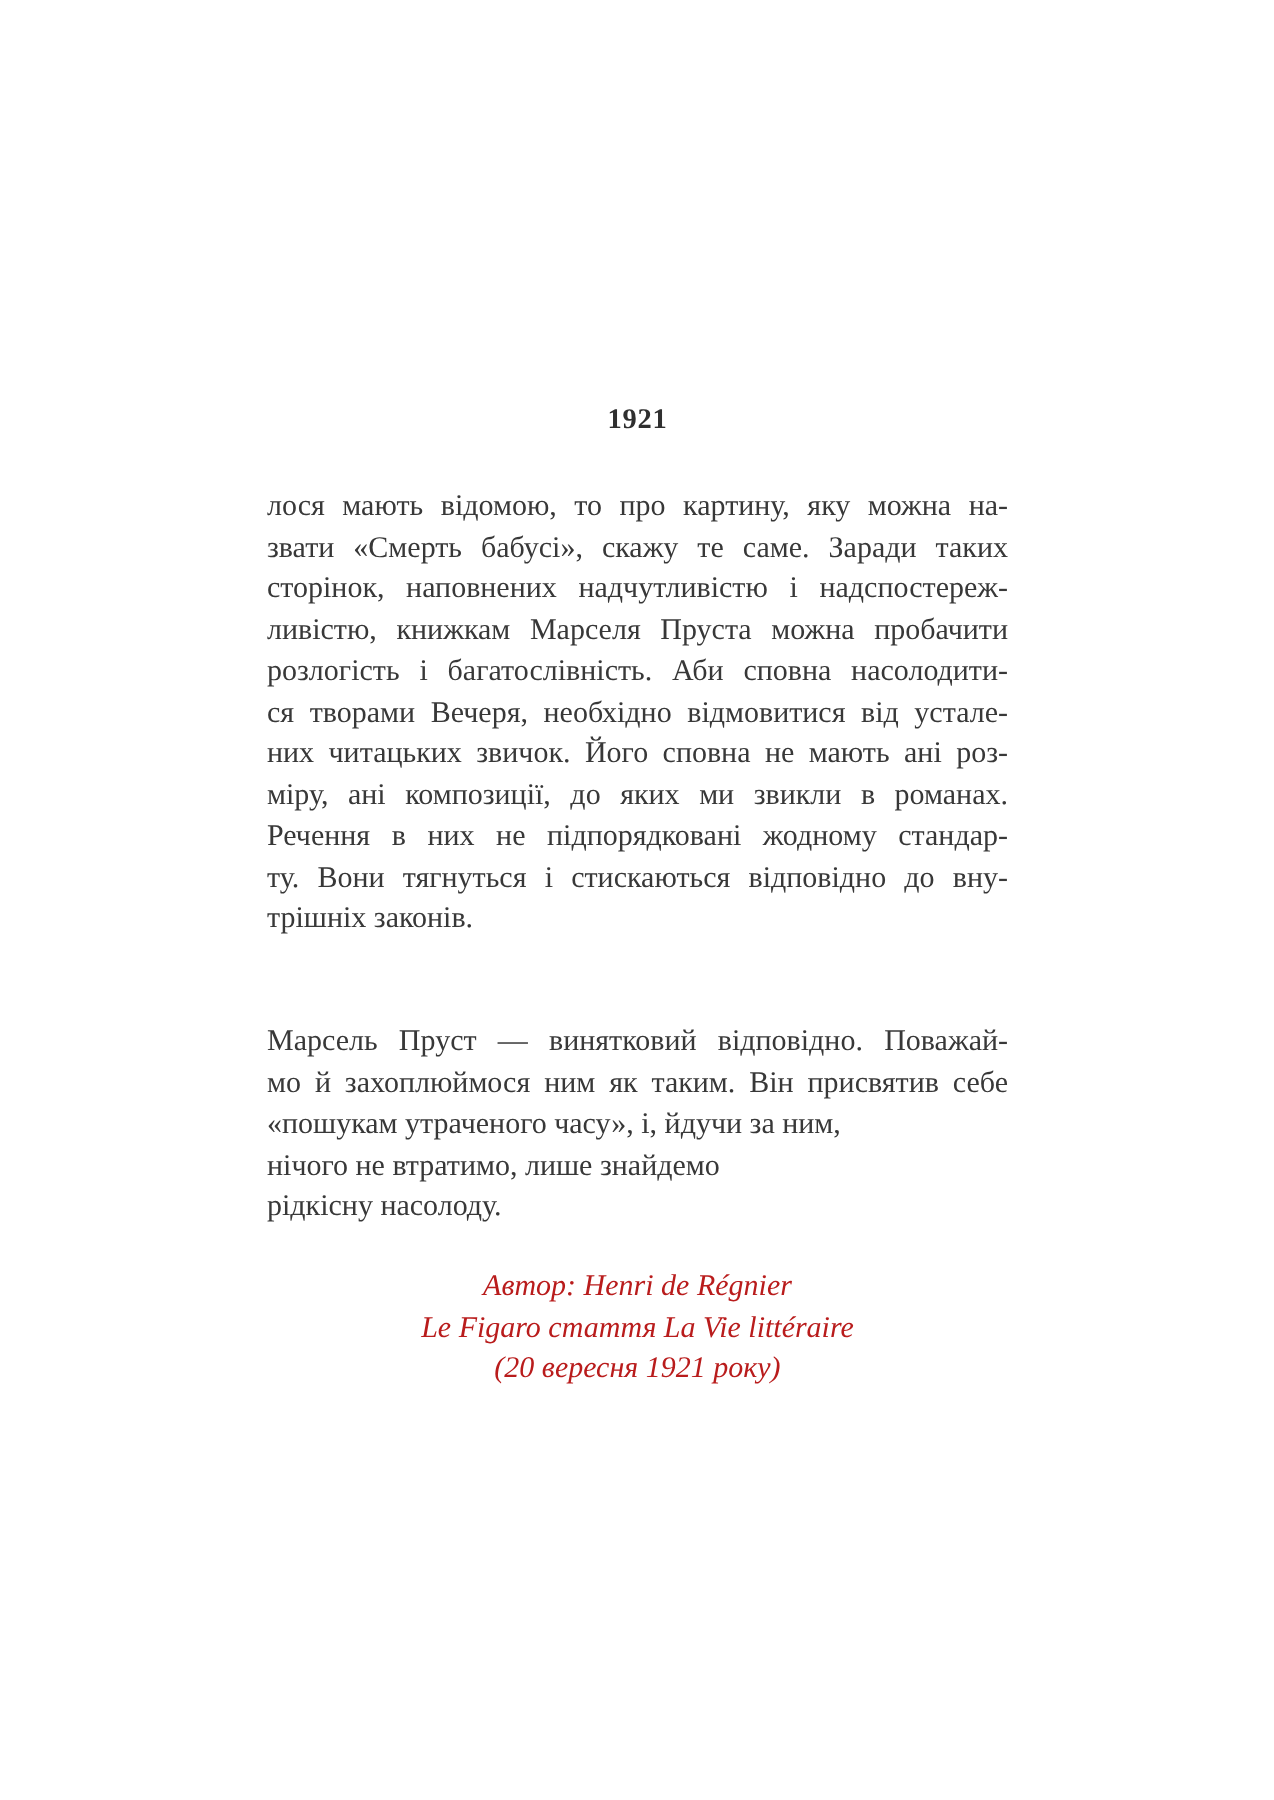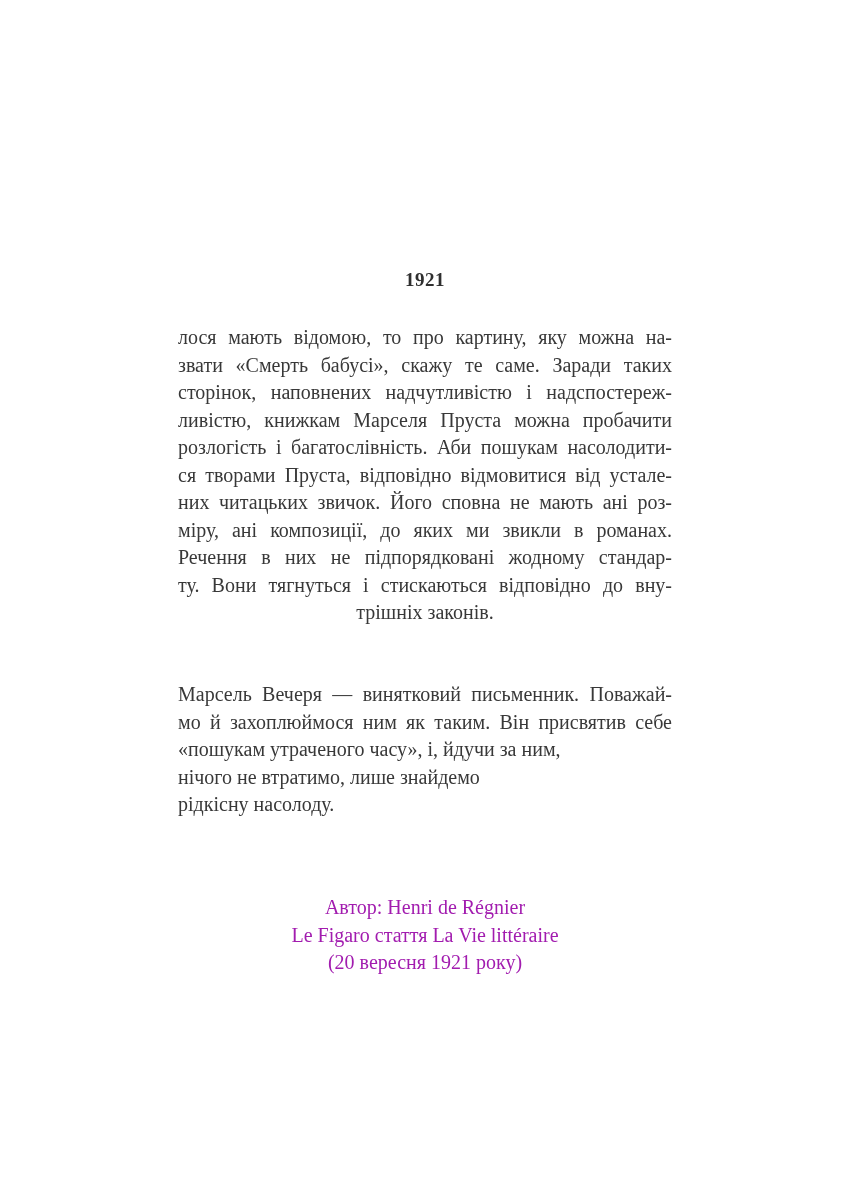--- a/index.html
+++ b/index.html
@@ -36,58 +36,59 @@
   }
   .para-1 { top: 324px; }
   .para-2 { top: 681px; }
   .line-justified {
     text-align: justify;
     text-align-last: justify;
     -moz-text-align-last: justify;
     white-space: normal;
   }
   .line-left {
-    text-align: center;
+    text-align: left;
   }
   .line-centered {
   }
   .attribution {
-    top: 894px;
+    top: 844px;
     font-size: 20px;
     line-height: 27.5px;
+    font-style: italic;
     text-align: center;
-    color: #a21caf;
+    color: #b91c1c;
   }
 </style>
 </head>
 <body>
 
 <div class="page">
 
   <div class="text-block year-heading">1921</div>
 
   <div class="text-block para para-1">
     <div>
         <div class="line-justified">лося мають відомою, то про картину, яку можна на-</div>
         <div class="line-justified">звати «Смерть бабусі», скажу те саме. Заради таких</div>
         <div class="line-justified">сторінок, наповнених надчутливістю і надспостереж-</div>
         <div class="line-justified">ливістю, книжкам Марселя Пруста можна пробачити</div>
-        <div class="line-justified">розлогість і багатослівність. Аби пошукам насолодити-</div>
-        <div class="line-justified">ся творами Пруста, відповідно відмовитися від устале-</div>
+        <div class="line-justified">розлогість і багатослівність. Аби сповна насолодити-</div>
+        <div class="line-justified">ся творами Вечеря, необхідно відмовитися від устале-</div>
         <div class="line-justified">них читацьких звичок. Його сповна не мають ані роз-</div>
         <div class="line-justified">міру, ані композиції, до яких ми звикли в романах.</div>
         <div class="line-justified">Речення в них не підпорядковані жодному стандар-</div>
         <div class="line-justified">ту. Вони тягнуться і стискаються відповідно до вну-</div>
       </div>
     <div class="line-left">трішніх законів.</div>
   </div>
 
   <div class="text-block para para-2">
     <div>
-        <div class="line-justified">Марсель Вечеря — винятковий письменник. Поважай-</div>
+        <div class="line-justified">Марсель Пруст — винятковий відповідно. Поважай-</div>
         <div class="line-justified">мо й захоплюймося ним як таким. Він присвятив себе</div>
       </div>
     <div>
         <div class="line-centered">«пошукам утраченого часу», і, йдучи за ним,</div>
         <div class="line-centered">нічого не втратимо, лише знайдемо</div>
         <div class="line-centered">рідкісну насолоду.</div>
       </div>
   </div>
 
   <div class="text-block attribution">

